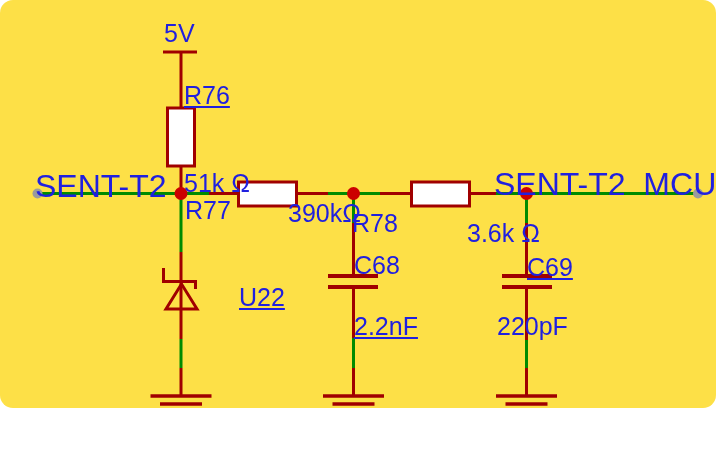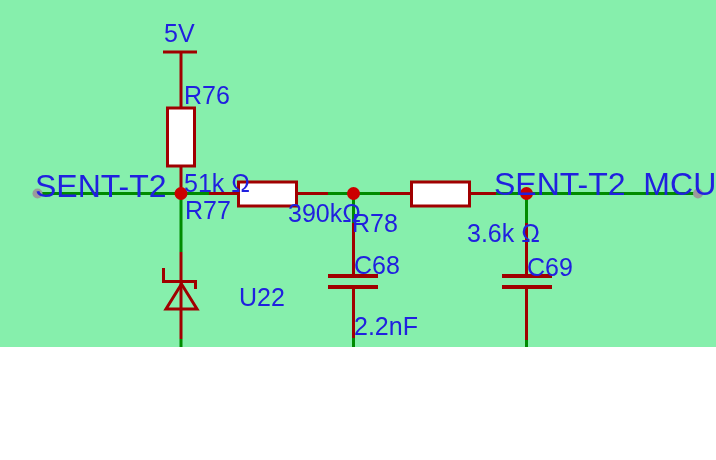--- a/index.html
+++ b/index.html
@@ -1,21 +1,22 @@
 <!DOCTYPE html>
 <html><head>
 <meta charset="utf-8">
 <style>
   html,body{margin:0;padding:0;background:#ffffff;}
   .canvas{
     position:relative;
-    width:716px;height:347px;
-    background:#86efac;
+    width:716px;height:408px;
+    background:#fde047;
     font-family:"Liberation Sans", sans-serif;
     overflow:hidden;
+    border-radius:13px;
   }
   .canvas svg{position:absolute;left:0;top:0;}
   .lbl{
     position:absolute;
     color:#2020df;
     font-size:25px;
     line-height:1;
     white-space:pre;
   }
   .lbl.net{font-size:32px;}
@@ -100,32 +101,33 @@
       <circle cx="37.5" cy="193.5" r="5" fill="#9b9b9b" stroke="none"></circle>
       <circle cx="698" cy="193.5" r="5" fill="#9b9b9b" stroke="none"></circle>
       <circle cx="181" cy="193.5" r="6.5" fill="#cc0000" stroke="none"></circle>
       <circle cx="353.5" cy="193.5" r="6.5" fill="#cc0000" stroke="none"></circle>
       <circle cx="526.5" cy="193.5" r="6.5" fill="#cc0000" stroke="none"></circle>
     </g>
   </svg>
 
   <div class="lbl" style="left:164px;top:21px;">5V</div>
 
-  <div class="lbl" style="left:184px;top:83px;">R76</div>
+  <div class="lbl" style="left:184px;top:83px;text-decoration:underline;">R76</div>
   <div class="lbl" style="left:184px;top:171px;text-align:center;">51k Ω</div>
 
   <div class="lbl net" style="left:35px;top:170px;">SENT-T2</div>
   <div class="lbl net" style="left:494px;top:168px;">SENT-T2  MCU</div>
 
   <div class="lbl" style="left:185px;top:198px;">R77</div>
   <div class="lbl" style="left:288px;top:201px;">390kΩ</div>
 
   <div class="lbl" style="left:352px;top:211px;">R78</div>
   <div class="lbl" style="left:467px;top:201px;margin-top:20px;">3.6k Ω</div>
 
-  <div class="lbl" style="left:239px;top:285px;">U22</div>
+  <div class="lbl" style="left:239px;top:285px;text-decoration:underline;">U22</div>
 
   <div class="lbl" style="left:354px;top:253px;text-align:right;">C68</div>
-  <div class="lbl" style="left:354px;top:314px;">2.2nF</div>
+  <div class="lbl" style="left:354px;top:314px;text-decoration:underline;">2.2nF</div>
 
-  <div class="lbl" style="left:527px;top:255px;">C69</div>
+  <div class="lbl" style="left:527px;top:255px;text-decoration:underline;">C69</div>
+  <div class="lbl" style="left:497px;top:314px;">220pF</div>
 
 </div>
 
 </body></html>

